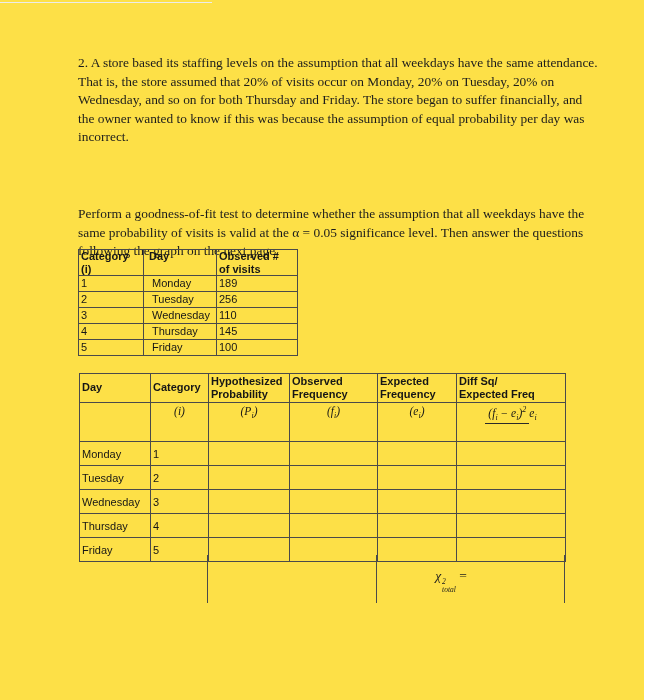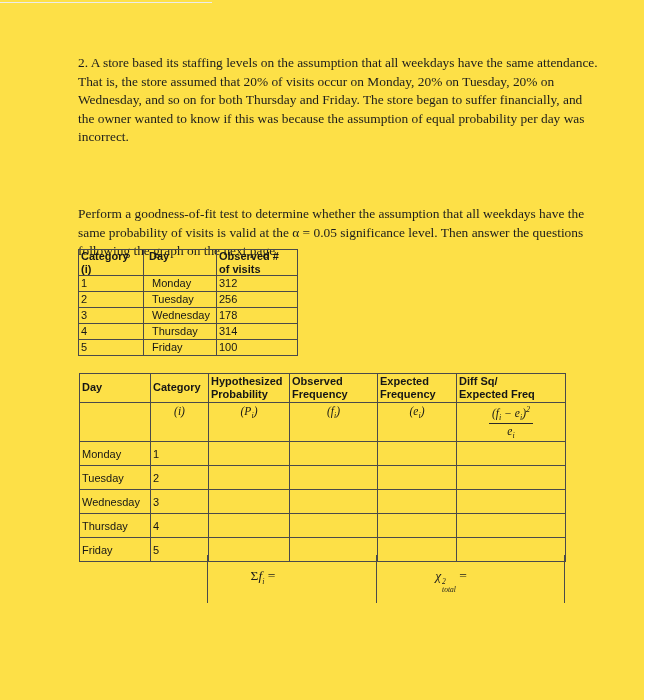--- a/index.html
+++ b/index.html
@@ -34,21 +34,21 @@
   .t2 .h1 th{height:28px;line-height:13.5px;}
   .t2 .h2 td{height:36px;vertical-align:top;padding-top:2px;text-align:center;}
   .t2 .dr td{height:23px;vertical-align:middle;}
 
   .math{font-family:"Liberation Serif",serif;font-style:italic;}
   .math-up{font-family:"Liberation Serif",serif;font-style:normal;}
   sub{font-size:8px;}
   sup{font-size:8px;}
   .h2 .math{font-size:11.5px;}
 
-  .frac{display:inline-flex;flex-direction:column;align-items:center;line-height:1.15;
+  .frac{display:inline-flex;flex-direction:row;align-items:center;line-height:1.15;
         font-family:"Liberation Serif",serif;font-style:italic;font-size:11.5px;}
   .frac .num{border-bottom:1px solid #2a2a2a;padding:0 3px 1px 3px;}
   .frac .den{padding-top:1px;text-align:center;}
 
   
   .totals{position:absolute;left:79px;top:555px;width:486px;height:48px;}
   .vline{position:absolute;top:0;width:1px;height:48px;background:#4a4a4a;}
   .v1{left:128px;} .v2{left:297px;} .v3{left:485px;}
   .tot-label{position:absolute;top:13px;font-size:13.5px;text-align:center;}
   .sum-label{left:99px;width:170px;}
@@ -83,36 +83,36 @@
 (i)</th>
         <th class="l day-h">Day</th>
         <th class="c">Observed #
 of visits</th>
       </tr>
     </thead>
     <tbody>
       <tr>
         <td class="c">1</td>
         <td class="l day-c">Monday</td>
-        <td class="c">312</td>
+        <td class="c">189</td>
       </tr>
       <tr>
         <td class="c">2</td>
         <td class="l day-c">Tuesday</td>
         <td class="c">256</td>
       </tr>
       <tr>
         <td class="c">3</td>
         <td class="l day-c">Wednesday</td>
-        <td class="c">178</td>
+        <td class="c">110</td>
       </tr>
       <tr>
         <td class="c">4</td>
         <td class="l day-c">Thursday</td>
-        <td class="c">314</td>
+        <td class="c">145</td>
       </tr>
       <tr>
         <td class="c">5</td>
         <td class="l day-c">Friday</td>
         <td class="c">100</td>
       </tr>
     </tbody>
   </table>
 
   <table class="t2">
@@ -192,23 +192,20 @@
         <td></td>
         <td></td>
       </tr>
     </tbody>
   </table>
 
   <div class="totals">
     <div class="vline v1"></div>
     <div class="vline v2"></div>
     <div class="vline v3"></div>
-    <div class="tot-label sum-label">
-      <span class="math-up">Σ</span><span class="math">f</span><sub class="math">i</sub><span class="math-up"> =</span>
-    </div>
     <div class="tot-label chi-label">
       <span class="math">χ</span><span class="chi-stack math-up">
           <span>2</span>
           <span class="math">total</span>
         </span><span class="math-up"> =</span>
     </div>
   </div>
 </div>
 
 </body></html>

